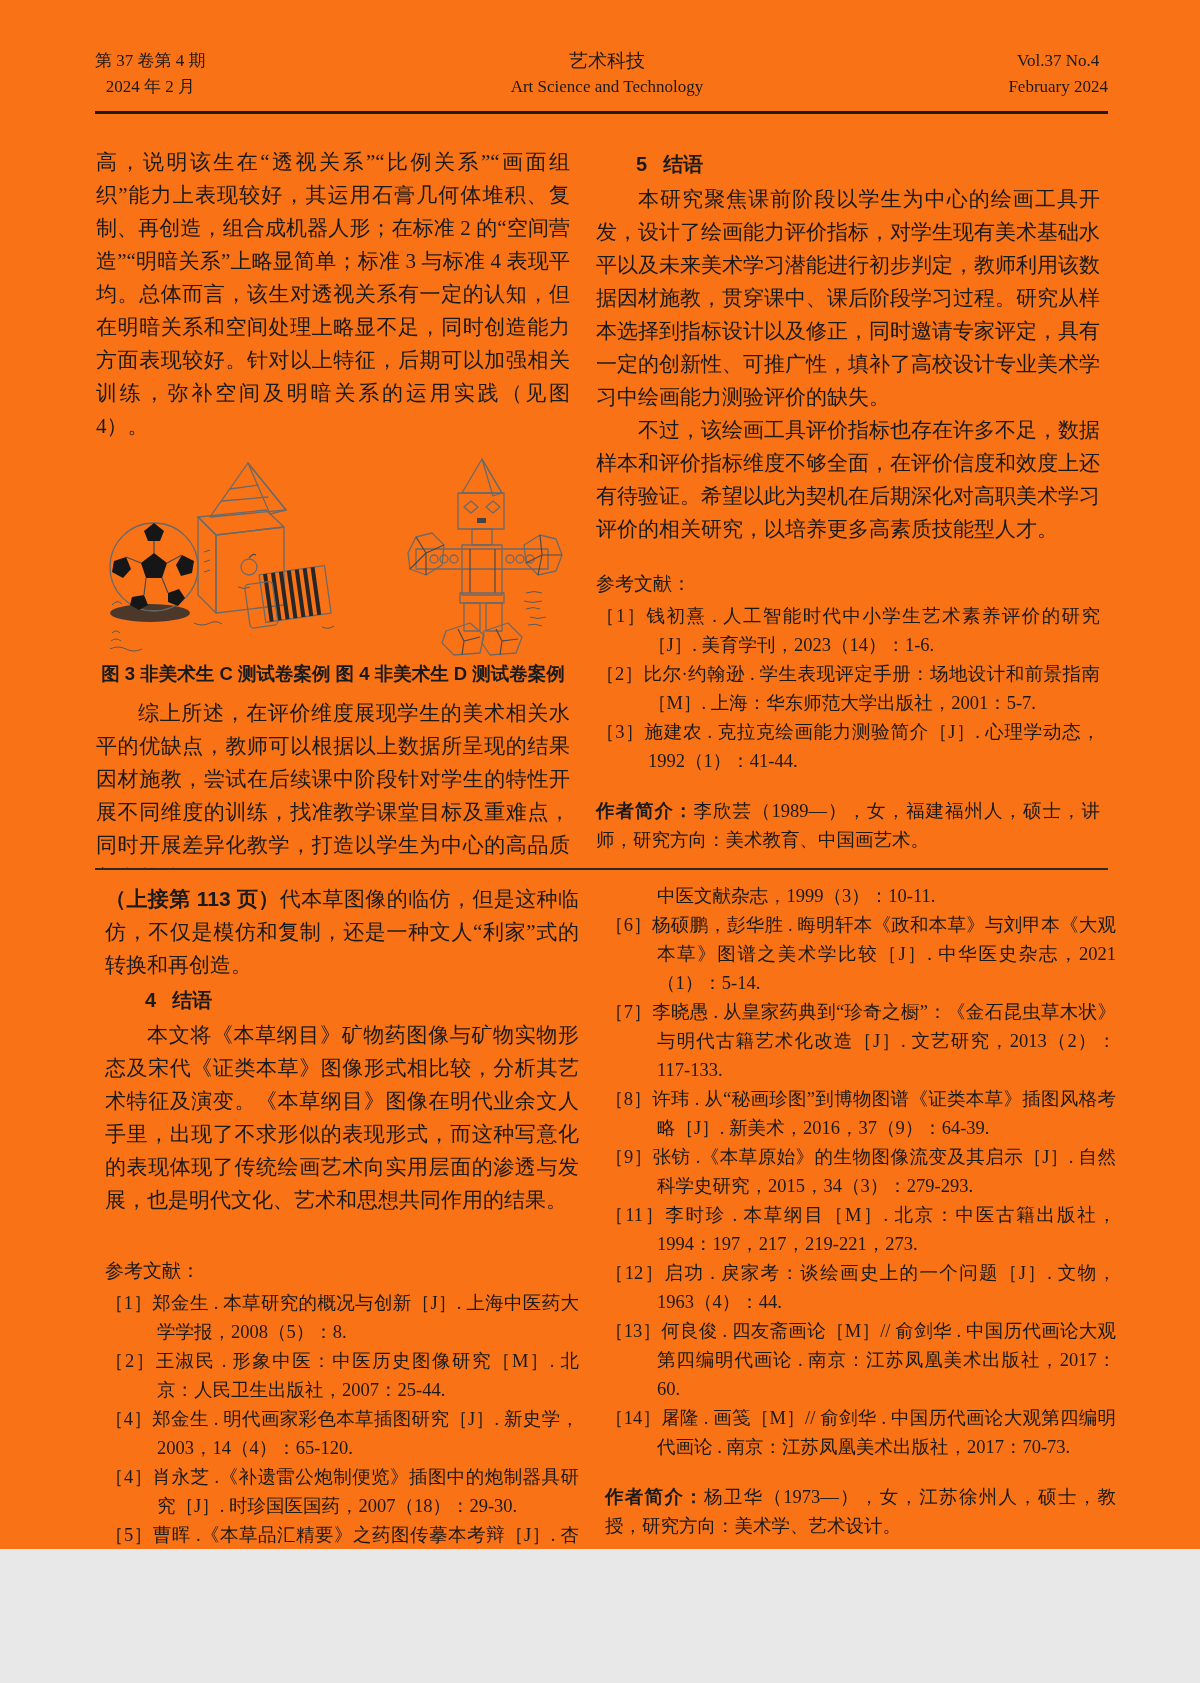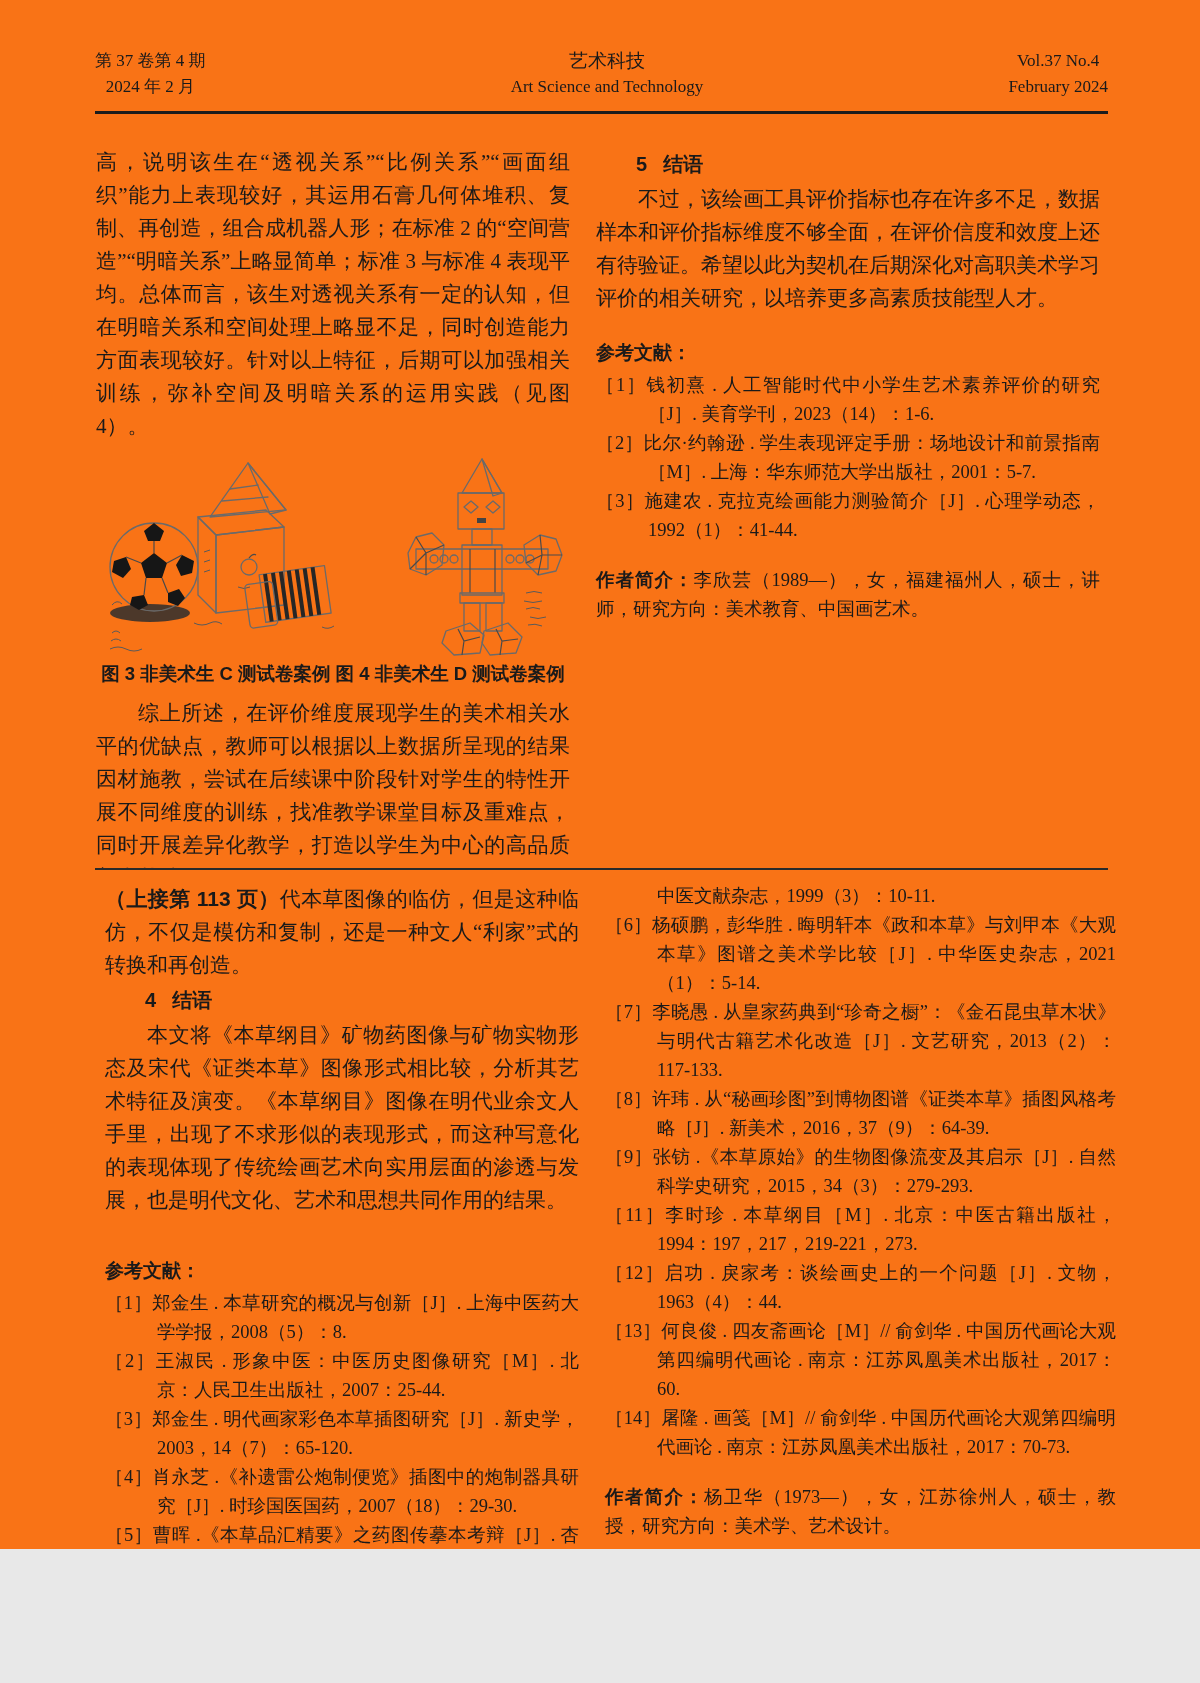--- a/index.html
+++ b/index.html
@@ -24,21 +24,21 @@
   p.indent{text-indent:2em;}
   .section-heading{font-weight:bold;font-family:"Liberation Sans","DejaVu Sans",sans-serif;font-size:20px;line-height:33px;padding-left:2em;margin:2px 0 2px;}
   .section-heading .sec-num{margin-right:16px;}
   
   .figure-row{display:flex;justify-content:space-between;align-items:flex-end;margin:8px 2px 4px;height:206px;}
   .figure-caption{font-weight:bold;font-family:"Liberation Sans","DejaVu Sans",sans-serif;font-size:18.5px;line-height:26px;text-align:center;white-space:nowrap;margin:4px 0 10px;}
   svg .pencil{stroke:#6a6a6a;fill:none;stroke-width:1.3;stroke-linejoin:round;stroke-linecap:round;}
   svg .pencil-d{stroke:#4a4a4a;fill:none;stroke-width:1.2;}
   svg .scribble{stroke:#5a5a5a;fill:none;stroke-width:1;}
   
-  .refs-heading{font-weight:bold;font-family:"Liberation Sans","DejaVu Sans",sans-serif;font-size:19px;line-height:28px;margin:24px 0 4px;}
+  .refs-heading{font-weight:normal;font-family:"Liberation Sans","DejaVu Sans",sans-serif;font-size:19px;line-height:28px;margin:24px 0 4px;}
   ol.refs{list-style:none;margin:0;padding:0;font-size:18.5px;line-height:29px;text-align:justify;}
   ol.refs li{padding-left:52px;text-indent:-52px;margin:0;}
   .ref-continuation{font-size:18.5px;line-height:29px;padding-left:52px;text-align:justify;}
   .author-para{font-size:18.5px;line-height:29px;text-align:justify;margin-top:20px;}
   .author-label{font-weight:bold;font-family:"Liberation Sans","DejaVu Sans",sans-serif;}
   .cont-label{font-weight:bold;font-family:"Liberation Sans","DejaVu Sans",sans-serif;}
   
   .mid-divider{position:absolute;top:868px;left:95px;right:92px;height:2px;background:#2a2a2a;}
   .page-tag{font-size:19px;text-align:right;padding-right:108px;margin-top:20px;}
   .page-number{position:absolute;top:1622px;left:0;width:1140px;text-align:center;font-size:25px;font-family:"Liberation Sans","DejaVu Sans",sans-serif;color:#222;}
@@ -155,20 +155,21 @@
 
       <div class="figure-caption">图 3  非美术生 C 测试卷案例 图 4  非美术生 D 测试卷案例</div>
 
       <p class="para indent">综上所述，在评价维度展现学生的美术相关水平的优缺点，教师可以根据以上数据所呈现的结果因材施教，尝试在后续课中阶段针对学生的特性开展不同维度的训练，找准教学课堂目标及重难点，同时开展差异化教学，打造以学生为中心的高品质美术基础课程。</p>
     </div>
 
     <div class="col-right body-text">
       <div class="section-heading">
         <span class="sec-num">5</span><span>结语</span>
       </div>
+      <p class="para indent">本研究聚焦课前阶段以学生为中心的绘画工具开发，设计了绘画能力评价指标，对学生现有美术基础水平以及未来美术学习潜能进行初步判定，教师利用该数据因材施教，贯穿课中、课后阶段学习过程。研究从样本选择到指标设计以及修正，同时邀请专家评定，具有一定的创新性、可推广性，填补了高校设计专业美术学习中绘画能力测验评价的缺失。</p>
       <p class="para indent">不过，该绘画工具评价指标也存在许多不足，数据样本和评价指标维度不够全面，在评价信度和效度上还有待验证。希望以此为契机在后期深化对高职美术学习评价的相关研究，以培养更多高素质技能型人才。</p>
 
       <div class="refs-heading">参考文献：</div>
       <ol class="refs">
         <li>［1］钱初熹 . 人工智能时代中小学生艺术素养评价的研究［J］. 美育学刊，2023（14）：1-6.</li>
         <li>［2］比尔·约翰逊 . 学生表现评定手册：场地设计和前景指南［M］. 上海：华东师范大学出版社，2001：5-7.</li>
         <li>［3］施建农 . 克拉克绘画能力测验简介［J］. 心理学动态，1992（1）：41-44.</li>
       </ol>
 
       <p class="author-para"><span class="author-label">作者简介：</span><span>李欣芸（1989—），女，福建福州人，硕士，讲师，研究方向：美术教育、中国画艺术。</span></p>
@@ -184,21 +185,21 @@
 
       <div class="section-heading">
         <span class="sec-num">4</span><span>结语</span>
       </div>
       <p class="para indent">本文将《本草纲目》矿物药图像与矿物实物形态及宋代《证类本草》图像形式相比较，分析其艺术特征及演变。《本草纲目》图像在明代业余文人手里，出现了不求形似的表现形式，而这种写意化的表现体现了传统绘画艺术向实用层面的渗透与发展，也是明代文化、艺术和思想共同作用的结果。</p>
 
       <div class="refs-heading" style="margin-top:40px;">参考文献：</div>
       <ol class="refs">
         <li>［1］郑金生 . 本草研究的概况与创新［J］. 上海中医药大学学报，2008（5）：8.</li>
         <li>［2］王淑民 . 形象中医：中医历史图像研究［M］. 北京：人民卫生出版社，2007：25-44.</li>
-        <li>［3］郑金生 . 明代画家彩色本草插图研究［J］. 新史学，2003，14（7）：65-120.</li>
+        <li>［4］郑金生 . 明代画家彩色本草插图研究［J］. 新史学，2003，14（4）：65-120.</li>
         <li>［4］肖永芝 .《补遗雷公炮制便览》插图中的炮制器具研究［J］. 时珍国医国药，2007（18）：29-30.</li>
         <li>［5］曹晖 .《本草品汇精要》之药图传摹本考辩［J］. 杏苑</li>
       </ol>
     </div>
 
     <div class="col-right">
       <div class="ref-continuation">中医文献杂志，1999（3）：10-11.</div>
       <ol class="refs">
         <li>［6］杨硕鹏，彭华胜 . 晦明轩本《政和本草》与刘甲本《大观本草》图谱之美术学比较［J］. 中华医史杂志，2021（1）：5-14.</li>
         <li>［7］李晓愚 . 从皇家药典到“珍奇之橱”：《金石昆虫草木状》与明代古籍艺术化改造［J］. 文艺研究，2013（2）：117-133.</li>

